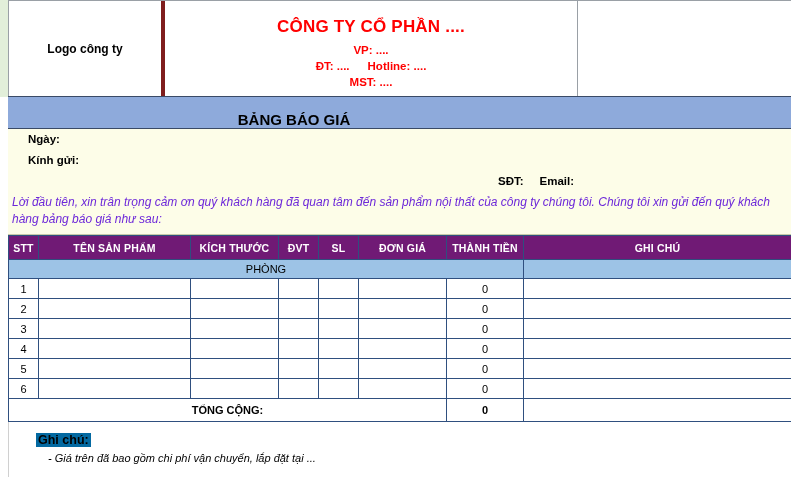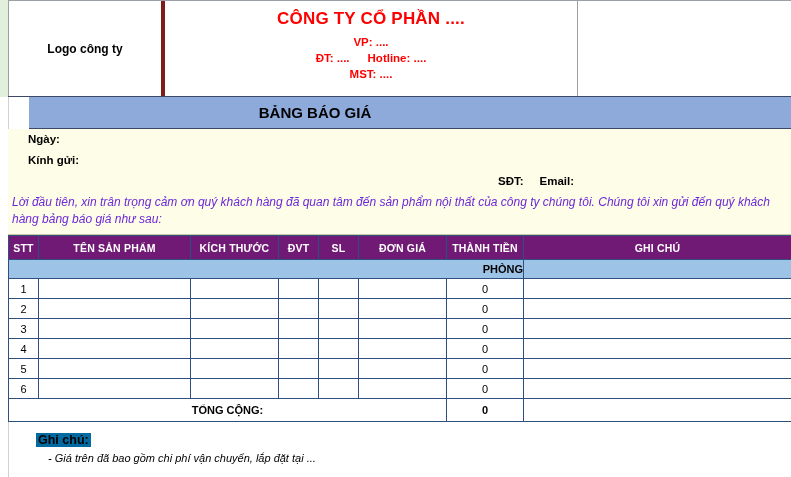--- a/index.html
+++ b/index.html
@@ -72,20 +72,21 @@
     box-sizing: border-box;
     padding-top: 8px;
     text-align: center;
   }
   .co-name {
     color: #ff0000;
     font-weight: bold;
     font-size: 17px;
     letter-spacing: .2px;
     margin-bottom: 5px;
+    margin-top: 8px;
   }
   .co-line {
     color: #ff0000;
     font-weight: bold;
     font-size: 11.5px;
     line-height: 16px;
   }
   .co-line .sp { display: inline-block; width: 18px; }
   .hdr-right {
     width: 213px;
@@ -93,22 +94,21 @@
     box-sizing: border-box;
   }
 
   
   .titlebar {
     height: 32px;
     background: #8eaadb;
     border-bottom: 1px solid #3a4a66;
     box-sizing: border-box;
     display: flex;
-    align-items: center;
-    margin-left: 21px;
+    align-items: flex-end;
   }
   .titlebar-inner {
     width: 570px;
     border-left: 1px solid #8eaadb;
     text-align: center;
     font-weight: bold;
     font-size: 15px;
     color: #000;
   }
 
@@ -158,22 +158,22 @@
     background: #701a75;
     color: #ffffff;
     font-weight: bold;
     text-align: center;
     height: 23px;
     font-size: 10.5px;
     letter-spacing: .2px;
   }
   tr.section td {
     background: #9dc3e6;
-    text-align: right;
-    font-weight: bold;
+    text-align: center;
+    font-weight: normal;
     font-size: 11px;
     height: 18px;
     margin-left: 36px;
   }
   td.stt { text-align: center; font-size: 11px; }
   td.money { text-align: center; font-size: 11px; }
   tr.total td {
     height: 22px;
     font-weight: bold;
   }

